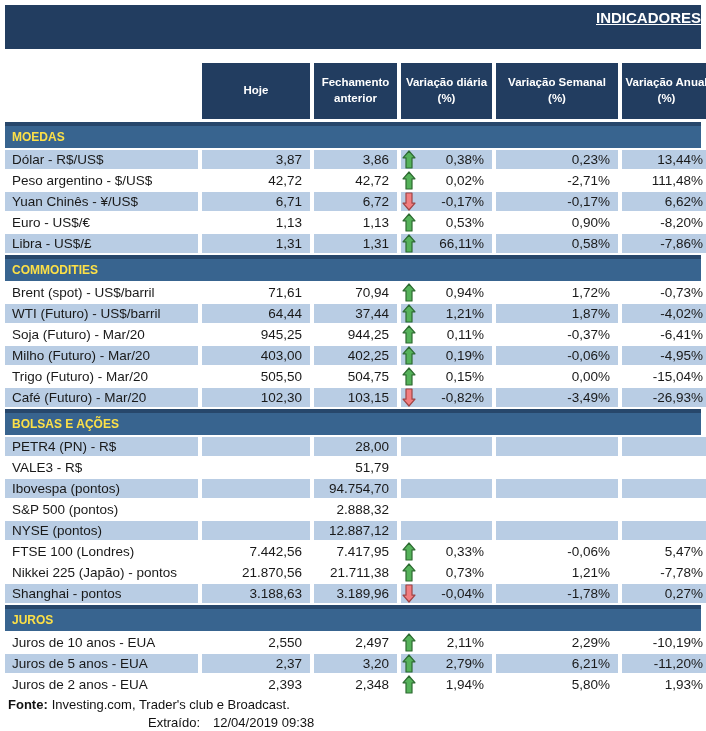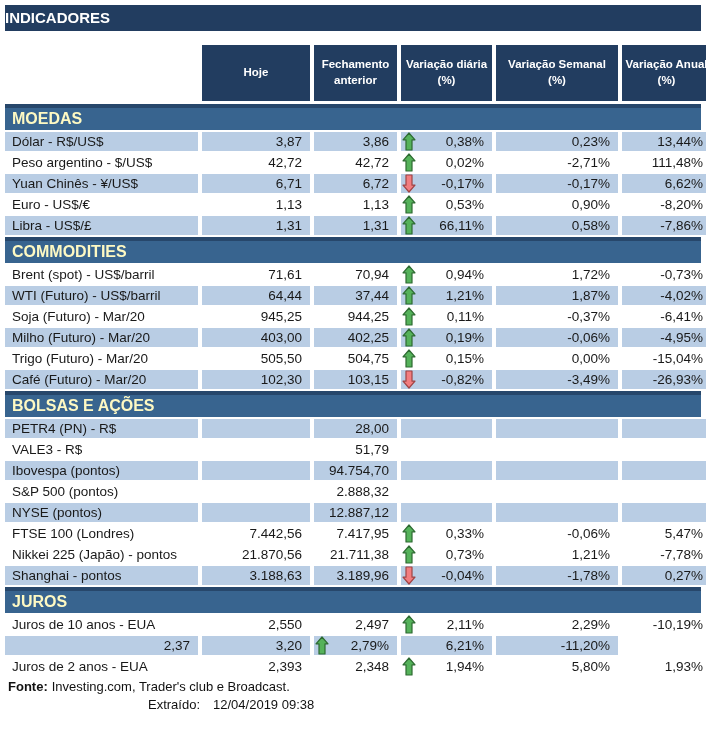--- a/index.html
+++ b/index.html
@@ -4,45 +4,45 @@
 <style>
   html, body { margin:0; padding:0; background:#ffffff; }
   body {
     width:706px;
     font-family:"Liberation Sans", sans-serif;
     -webkit-font-smoothing:antialiased;
   }
   .sheet { padding:5px 5px 0 5px; width:696px; }
 
   .title-bar {
-    height:26px; line-height:26px;
+    height:44px; line-height:26px;
     background:var(--navy, #223d60);
     color:#ffffff; font-weight:bold; font-size:15px;
-    text-align:left; margin-bottom:14px;
+    text-align:right; margin-bottom:14px;text-decoration:underline;
   }
 
   .grid {
     display:grid;
     grid-template-columns:193px 108px 83px 91px 122px 89px;
     column-gap:4px;
   }
 
   .col-header { margin-bottom:3px; }
   .col-header .spacer { background:transparent; }
   .col-header .hcell {
     background:var(--navy, #223d60);
     color:#ffffff; font-weight:bold; font-size:11.5px;
     height:56px; display:flex; align-items:center; justify-content:center;
     text-align:center; line-height:1.35; padding:0 2px; box-sizing:border-box;
   }
 
   .section-band {
     border-top:4px solid #27476b;
     background:var(--band, #38648f);
-    color:#fef9c3; font-weight:bold; font-size:16px;
+    color:#fde047; font-weight:bold; font-size:12px;
     height:22px; line-height:22px; padding-left:7px;
     margin-bottom:2px;
   }
 
   .row { margin-bottom:2px; }
   .cell {
     height:19px; line-height:19px; font-size:13.5px; color:#191919;
     box-sizing:border-box; overflow:hidden; white-space:nowrap;
     background:#ffffff;
   }
@@ -293,20 +293,21 @@
     <div class="cell num">2,497</div>
     <div class="cell num diaria"><span class="arrow-slot">
             <svg width="14" height="19" viewBox="0 0 14 19">
               <path d="M7 1 L13 7.8 H10 V18 H4 V7.8 H1 Z" fill="#55b25a" stroke="#2d6a31" stroke-width="1.2" stroke-linejoin="round"></path>
             </svg>
           </span><span class="val">2,11%</span></div>
     <div class="cell num">2,29%</div>
     <div class="cell num">-10,19%</div>
   </div>
       <div class="grid row shaded">
+    <div class="cell label">Juros de 5 anos - EUA</div>
     <div class="cell num">2,37</div>
     <div class="cell num">3,20</div>
     <div class="cell num diaria"><span class="arrow-slot">
             <svg width="14" height="19" viewBox="0 0 14 19">
               <path d="M7 1 L13 7.8 H10 V18 H4 V7.8 H1 Z" fill="#55b25a" stroke="#2d6a31" stroke-width="1.2" stroke-linejoin="round"></path>
             </svg>
           </span><span class="val">2,79%</span></div>
     <div class="cell num">6,21%</div>
     <div class="cell num">-11,20%</div>
   </div>

